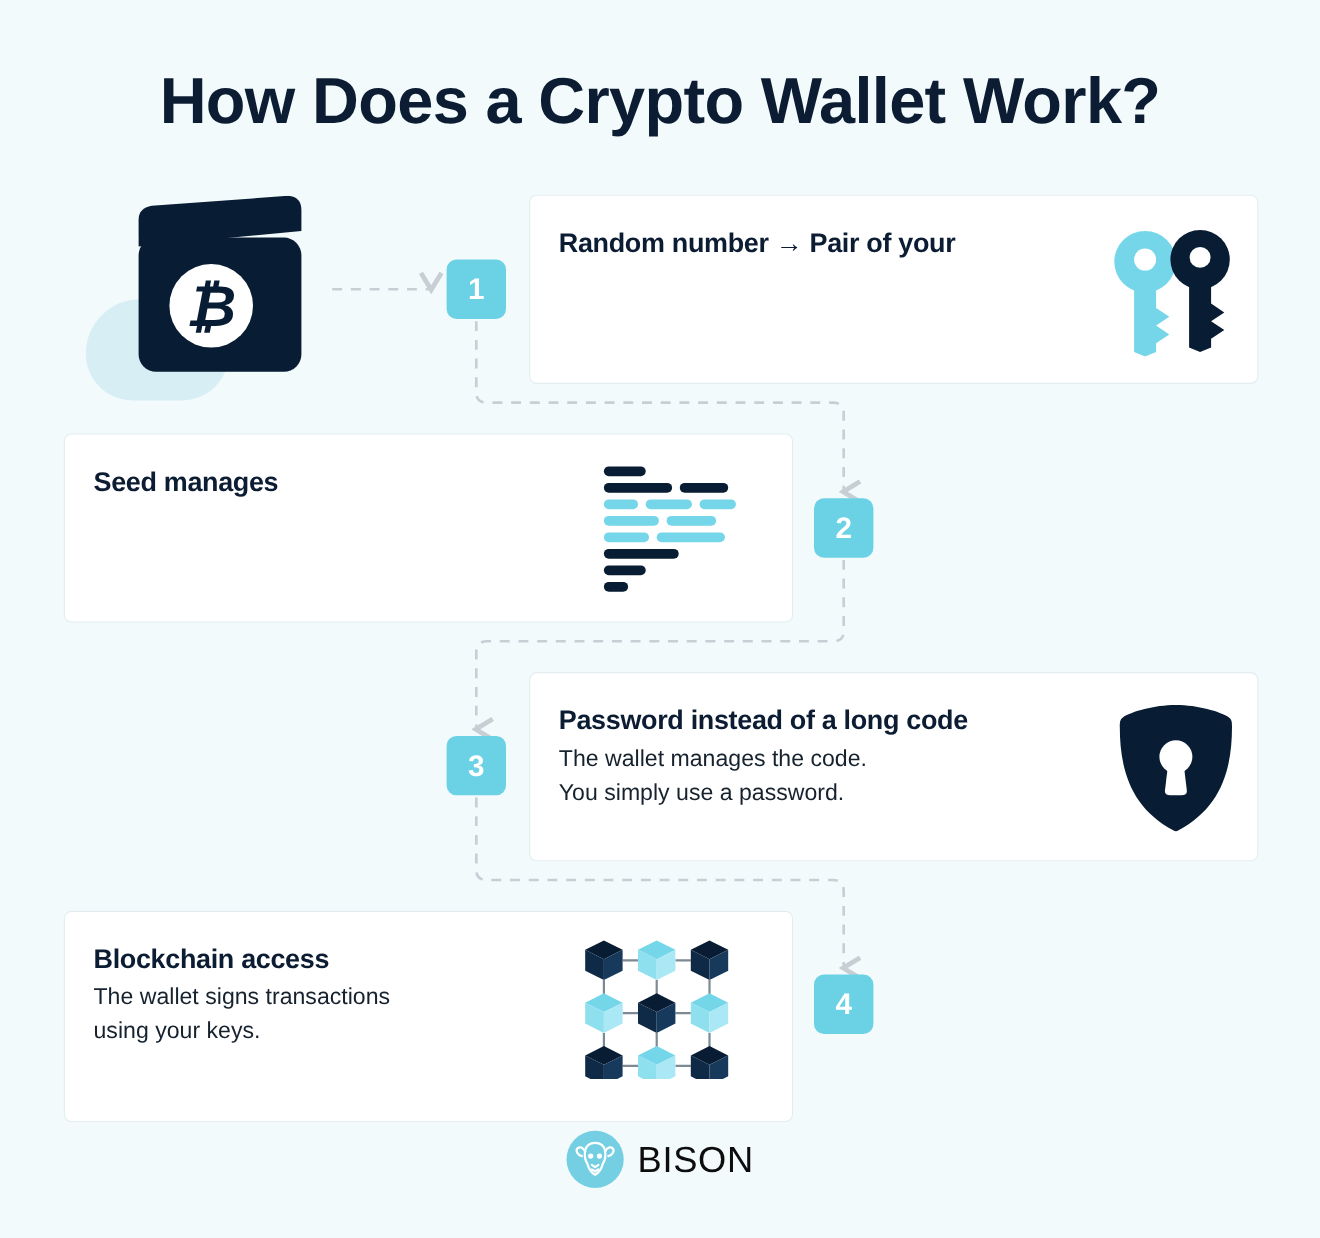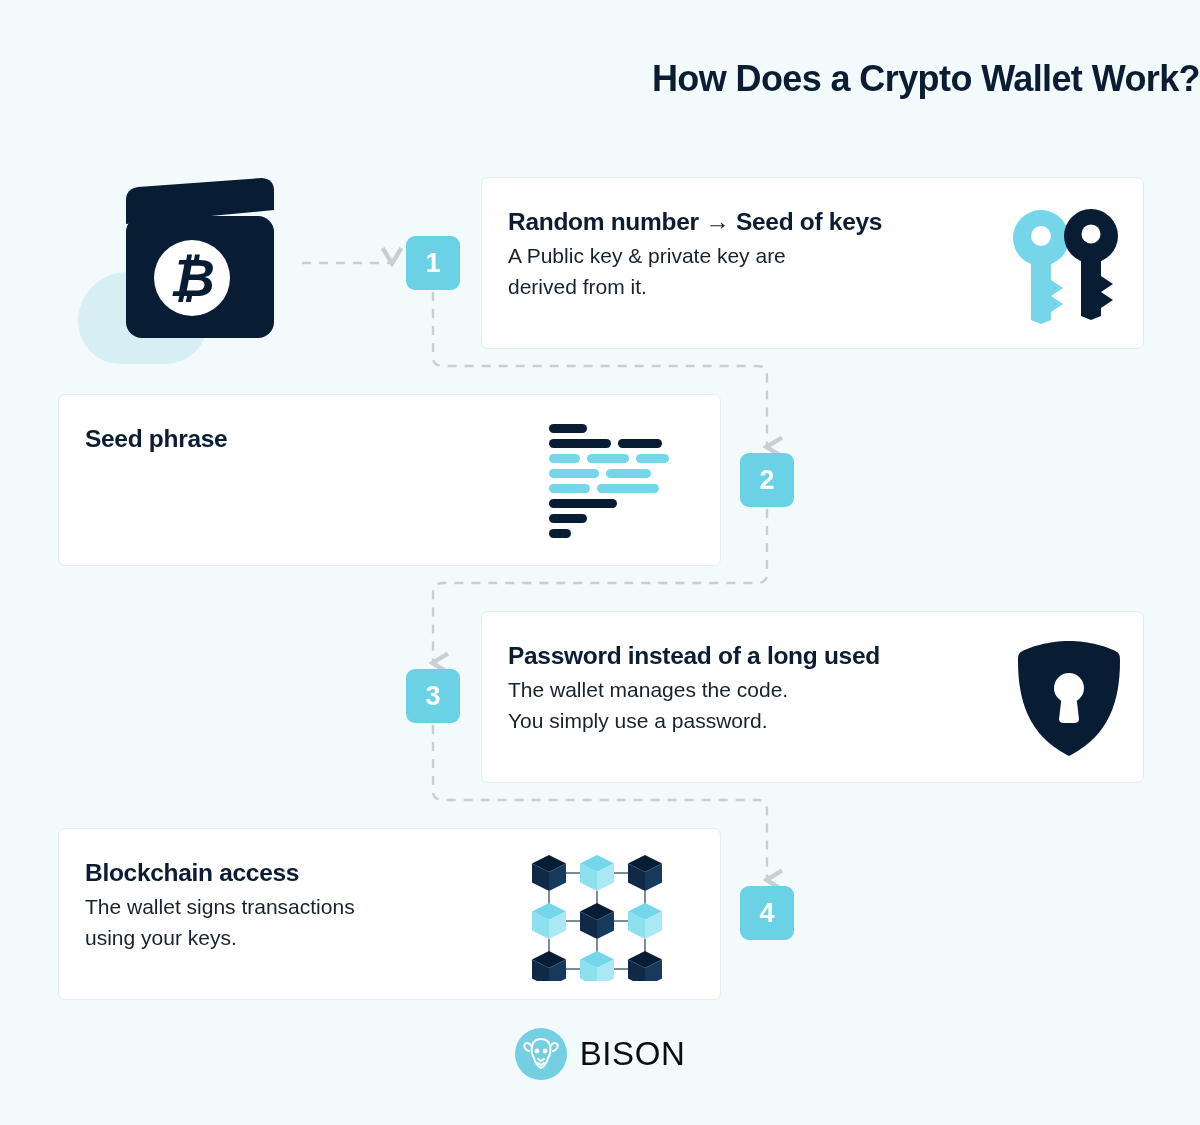--- a/index.html
+++ b/index.html
@@ -16,22 +16,22 @@
     height: 1125px;
     background: #f2fafc;
   }
 
   
   #title {
     position: absolute;
     top: 58px;
     left: 0;
     width: 1200px;
-    text-align: right;
-    font-size: 36px;
+    text-align: center;
+    font-size: 59px;
     font-weight: bold;
     color: #0b1c33;
     letter-spacing: -0.6px;
     font-family: "Liberation Sans", sans-serif;
   }
 
   
   #blob {
     position: absolute;
     left: 78px;
@@ -56,21 +56,21 @@
     border: 1px solid #e3edf0;
     border-radius: 7px;
     z-index: 3;
   }
   .card-right { left: 481px; width: 663px; }
   .card-left  { left: 58px;  width: 663px; }
 
   #card1 { top: 177px; height: 172px; }
   #card2 { top: 394px; height: 172px; }
   #card3 { top: 611px; height: 172px; }
-  #card4 { top: 828px; height: 172px; }
+  #card4 { top: 828px; height: 192px; }
 
   .card-text { position: absolute; top: 30px; }
   .card-right .card-text { left: 26px; }
   .card-left  .card-text { left: 26px; }
 
   .card-title {
     font-size: 24.5px;
     font-weight: bold;
     color: #0b1c33;
     letter-spacing: -0.3px;
@@ -170,44 +170,42 @@
 
     <path d="M433,292 L433,357 Q433,366 443,366 L757,366 Q767,366 767,376 L767,447" fill="none" stroke="#c7cfd4" stroke-width="2.4" stroke-dasharray="9 8" marker-end="url(#ah)"></path>
 
     <path d="M767,509 L767,574 Q767,583 757,583 L443,583 Q433,583 433,593 L433,663" fill="none" stroke="#c7cfd4" stroke-width="2.4" stroke-dasharray="9 8" marker-end="url(#ah)"></path>
 
     <path d="M433,725 L433,791 Q433,800 443,800 L757,800 Q767,800 767,810 L767,880" fill="none" stroke="#c7cfd4" stroke-width="2.4" stroke-dasharray="9 8" marker-end="url(#ah)"></path>
   </svg>
 
   <div class="card card-right" id="card1">
     <div class="card-text">
-      <div class="card-title">Random number → Seed of keys</div>
-      <div class="card-body">A Public key &amp; private key are
-derived from it.</div>
+      <div class="card-title">Random number → Pair of your</div>
     </div>
     <div class="card-icon" style="right:24px; top:28px;">
       <svg width="108" height="118" viewBox="0 0 108 118">
         <g fill="#74d6e8">
           <circle cx="30" cy="32" r="28"></circle>
           <path d="M20,54 L40,54 L40,74 L52,82 L40,90 L52,98 L40,106 L40,114 L30,118 L20,114 Z"></path>
           <circle cx="30" cy="30" r="10" fill="#ffffff"></circle>
         </g>
         <g fill="#081c33">
           <circle cx="80" cy="30" r="27"></circle>
           <path d="M70,51 L90,51 L90,70 L102,78 L90,86 L102,94 L90,102 L90,110 L80,114 L70,110 Z"></path>
           <circle cx="80" cy="28" r="9.5" fill="#ffffff"></circle>
         </g>
       </svg>
     </div>
   </div>
   <div class="badge" id="badge1">1</div>
 
   <div class="card card-left" id="card2">
     <div class="card-text">
-      <div class="card-title">Seed phrase</div>
+      <div class="card-title">Seed manages</div>
     </div>
   </div>
   <div id="seedbars">
       <div class="bar-row">
         <div class="bar dark" style="width: 38px;"></div>
       </div>
       <div class="bar-row">
         <div class="bar dark" style="width: 62px;"></div>
         <div class="bar dark" style="width: 44px;"></div>
       </div>
@@ -231,21 +229,21 @@
         <div class="bar dark" style="width: 38px;"></div>
       </div>
       <div class="bar-row">
         <div class="bar dark" style="width: 22px;"></div>
       </div>
     </div>
   <div class="badge" id="badge2">2</div>
 
   <div class="card card-right" id="card3">
     <div class="card-text">
-      <div class="card-title">Password instead of a long used</div>
+      <div class="card-title">Password instead of a long code</div>
       <div class="card-body">The wallet manages the code.
 You simply use a password.</div>
     </div>
     <div class="card-icon" style="right:22px; top:27px;">
       <svg width="104" height="118" viewBox="0 0 104 118">
         <path d="M52,2 C72,2 92,8 100,13 C103,15 103,18 103,22 C103,62 92,96 54,116 C53,117 51,117 50,116
                  C12,96 1,62 1,22 C1,18 1,15 4,13 C12,8 32,2 52,2 Z" fill="#081c33"></path>
         <circle cx="52" cy="49" r="15" fill="#ffffff"></circle>
         <path d="M45,55 L59,55 L62,80 Q62,84 57,84 L47,84 Q42,84 42,80 Z" fill="#ffffff"></path>
       </svg>

